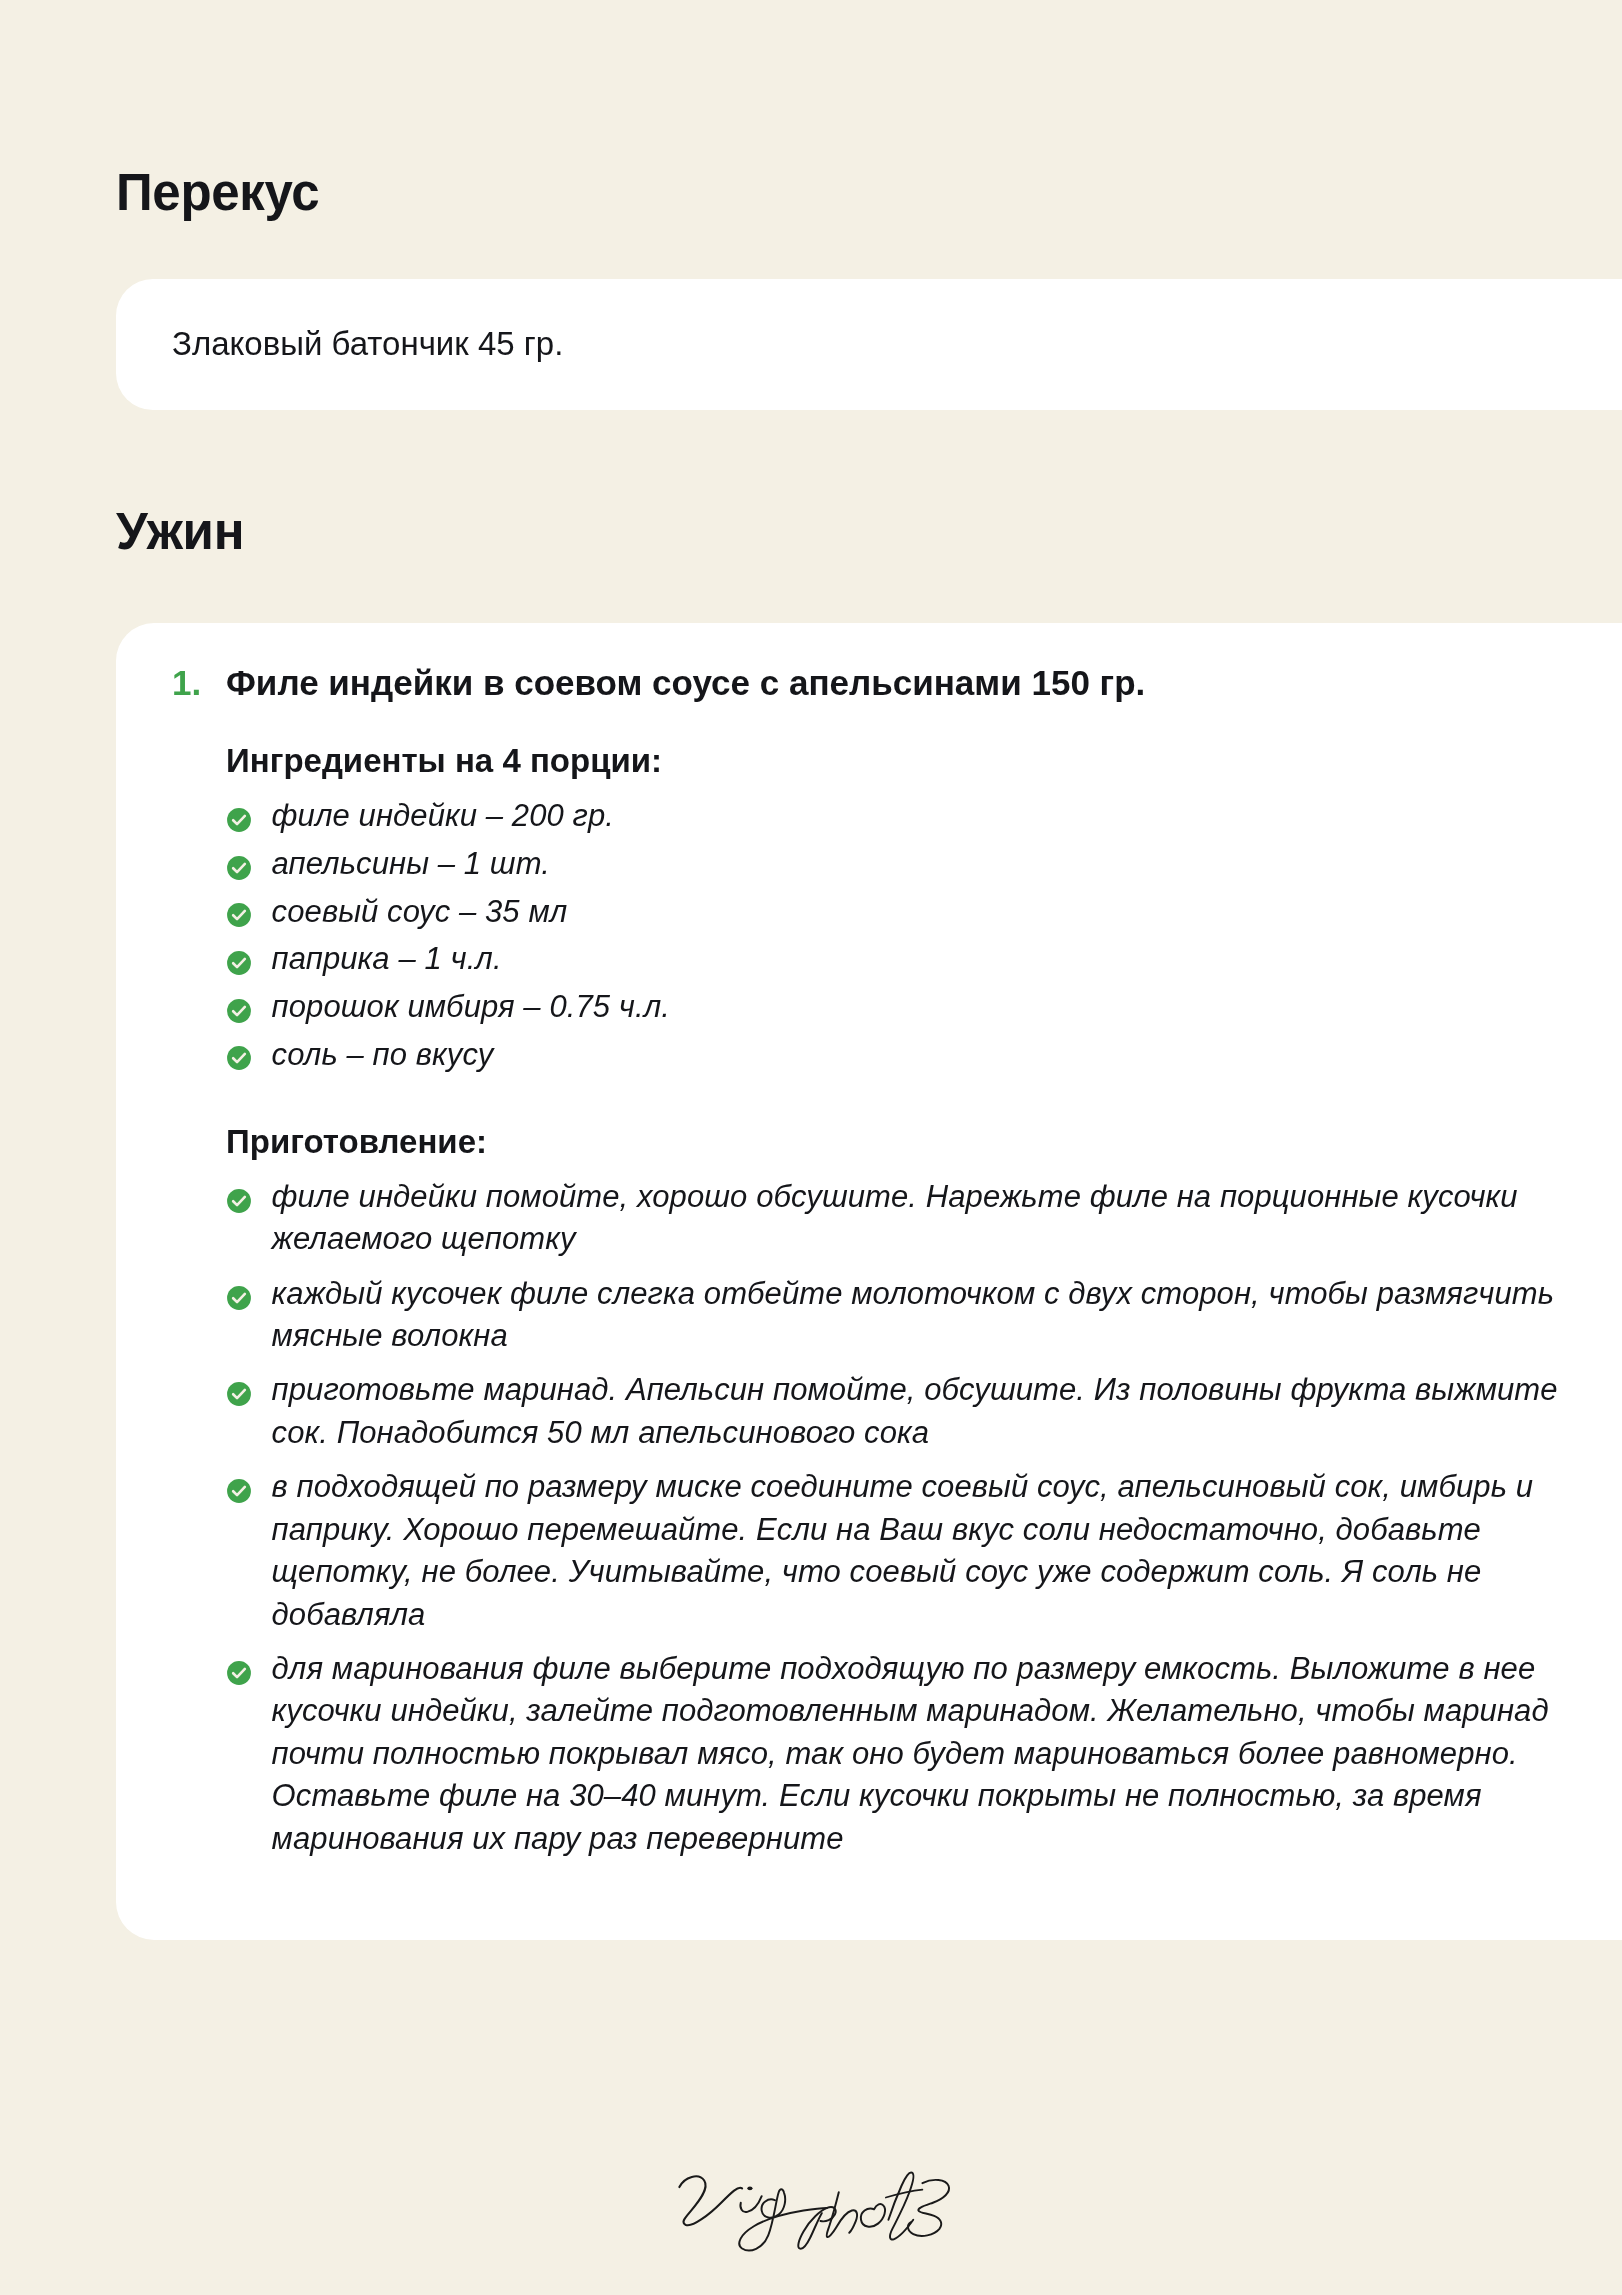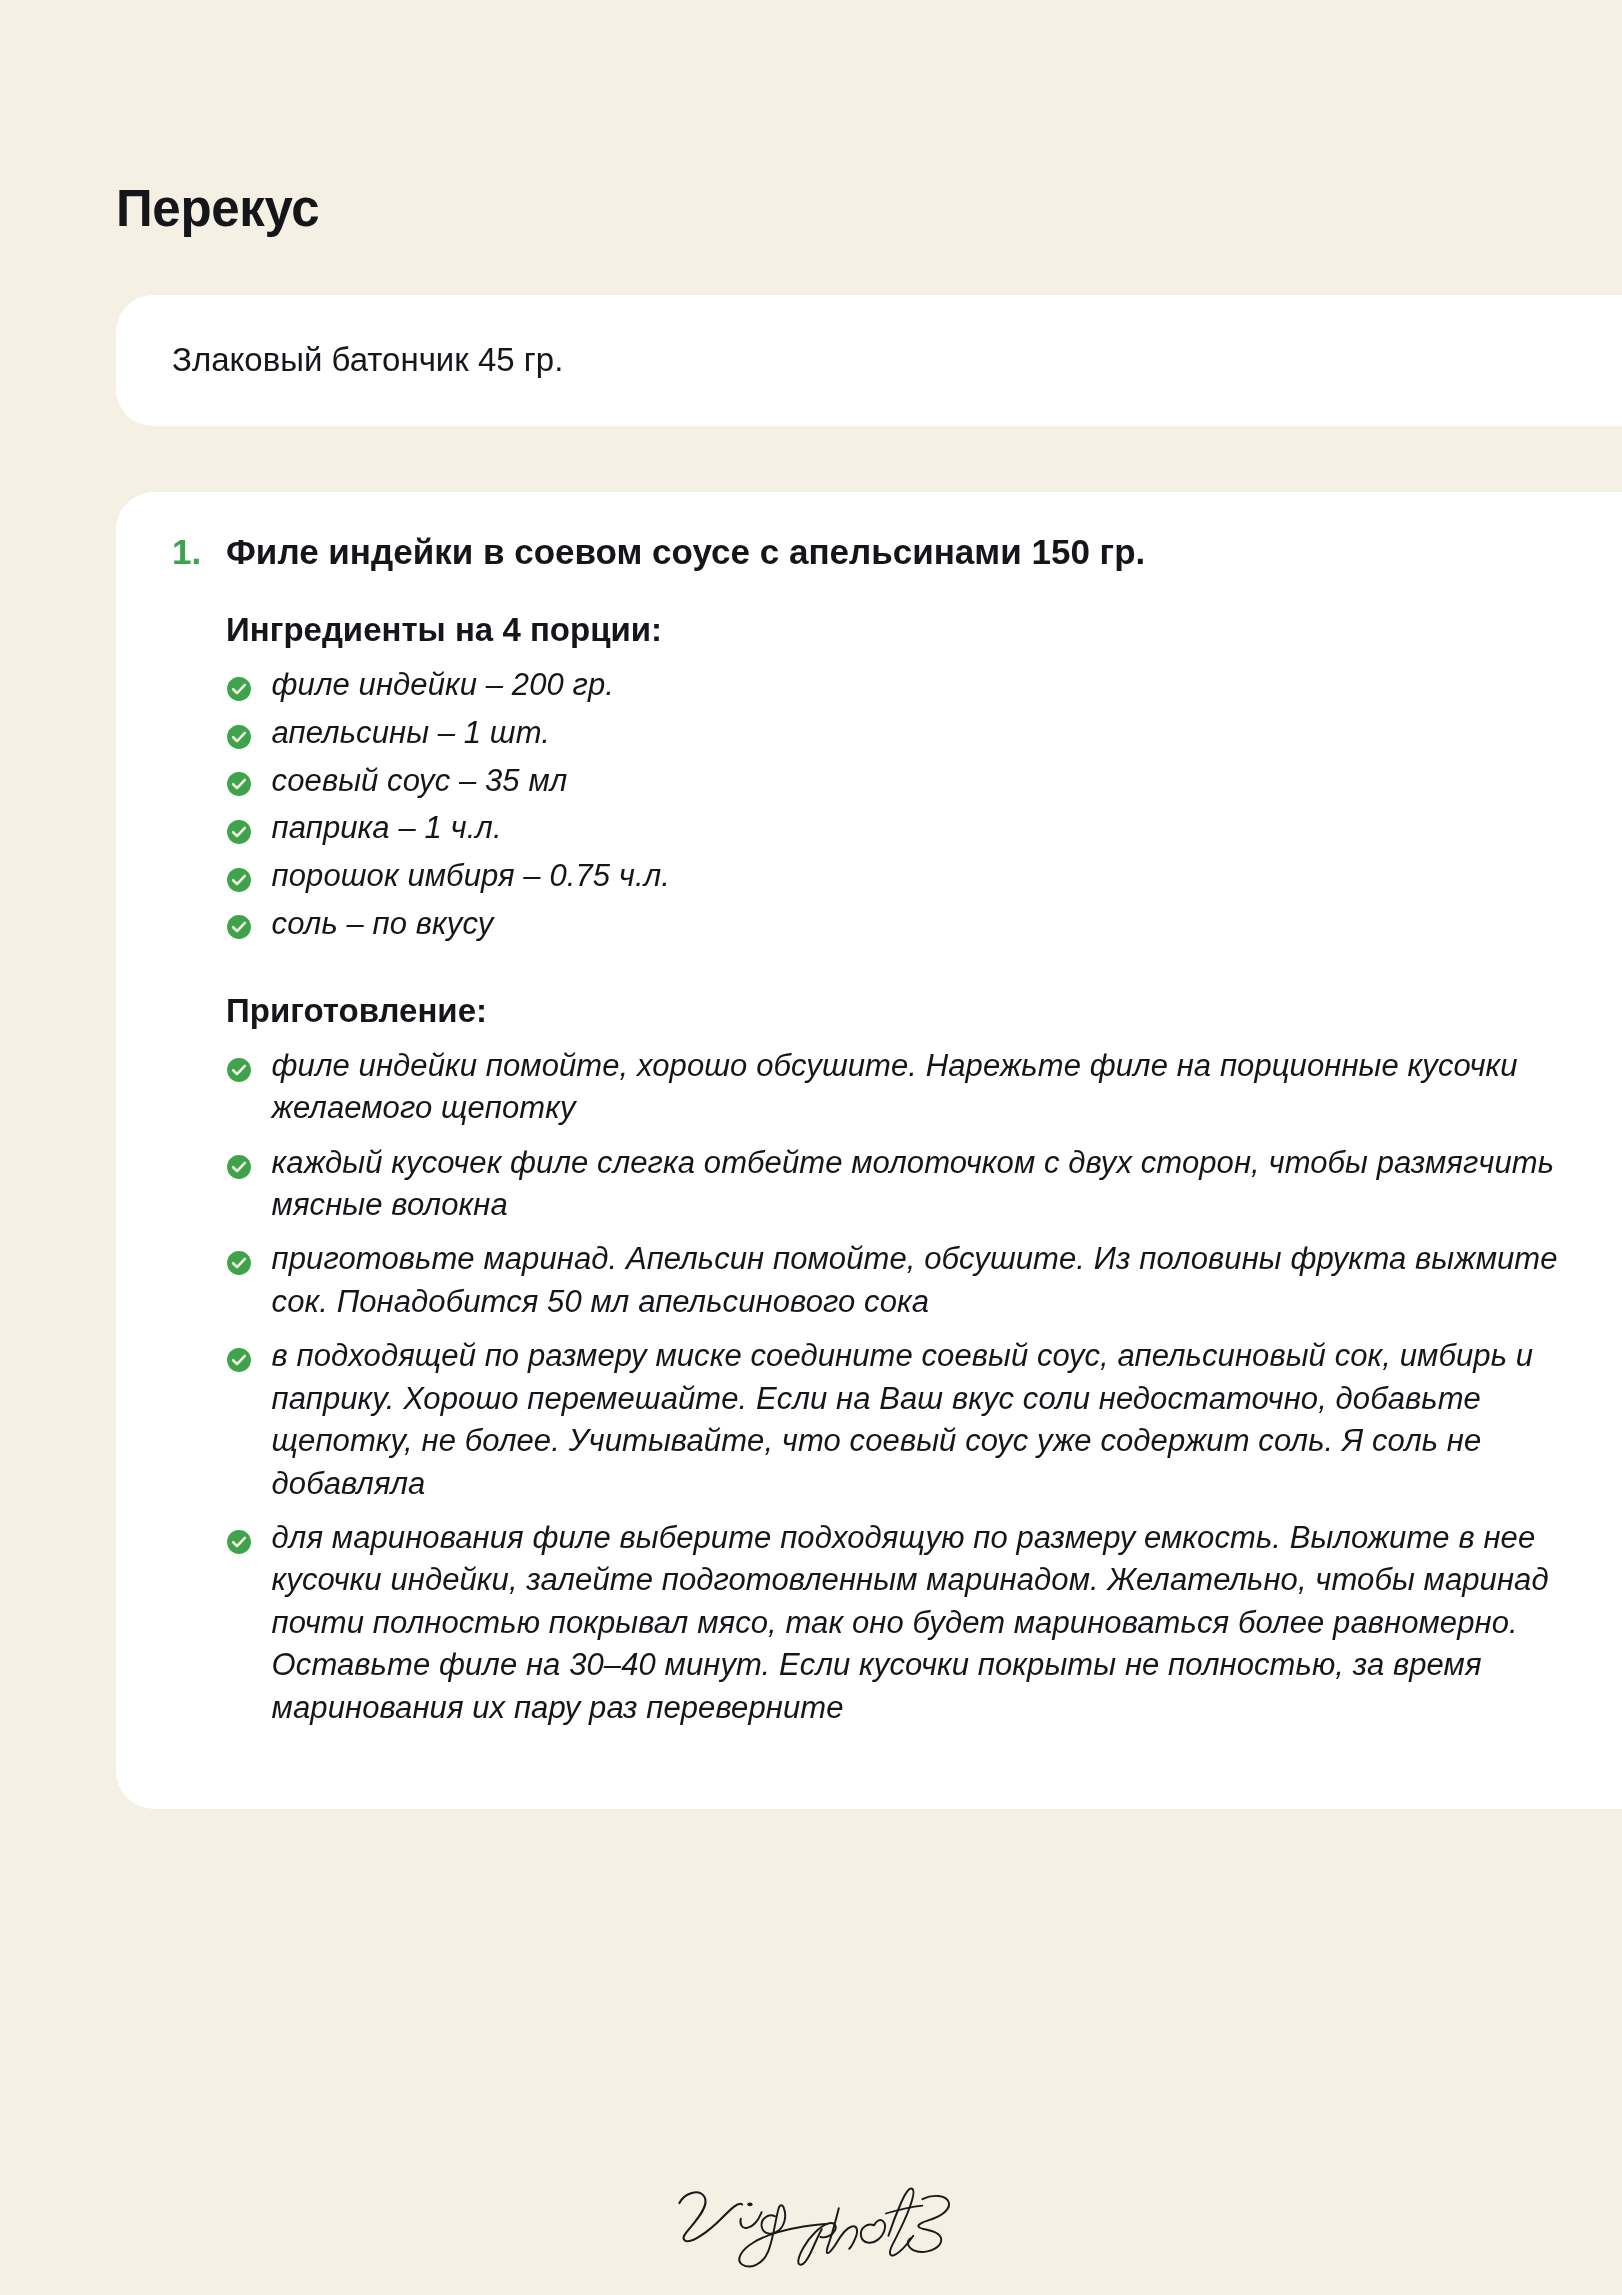--- a/index.html
+++ b/index.html
@@ -26,21 +26,21 @@
 
   
   .section-heading {
     font-size: 51px;
     font-weight: 700;
     letter-spacing: -0.3px;
     color: #15161A;
     line-height: 1;
   }
 
-  #snack-heading { padding-top: 167px; margin-top: 16px; }
+  #snack-heading { padding-top: 167px; }
   #dinner-heading { padding-top: 96px; }
 
   
   .card {
     background: #FFFFFF;
     border-radius: 35px;
     width: 1552px;
   }
 
   #snack-card {
@@ -157,20 +157,21 @@
 <body>
 
 <div class="page">
 
   <h2 class="section-heading" id="snack-heading">Перекус</h2>
 
   <div class="card" id="snack-card">
     <div class="snack-text">Злаковый батончик 45 гр.</div>
   </div>
 
+  <h2 class="section-heading" id="dinner-heading">Ужин</h2>
 
   <div class="card" id="dinner-card">
 
     <div class="dish-row">
       <span class="dish-number">1.</span>
       <span class="dish-title">Филе индейки в соевом соусе с апельсинами 150 гр.</span>
     </div>
 
     <div class="dish-body">
 

